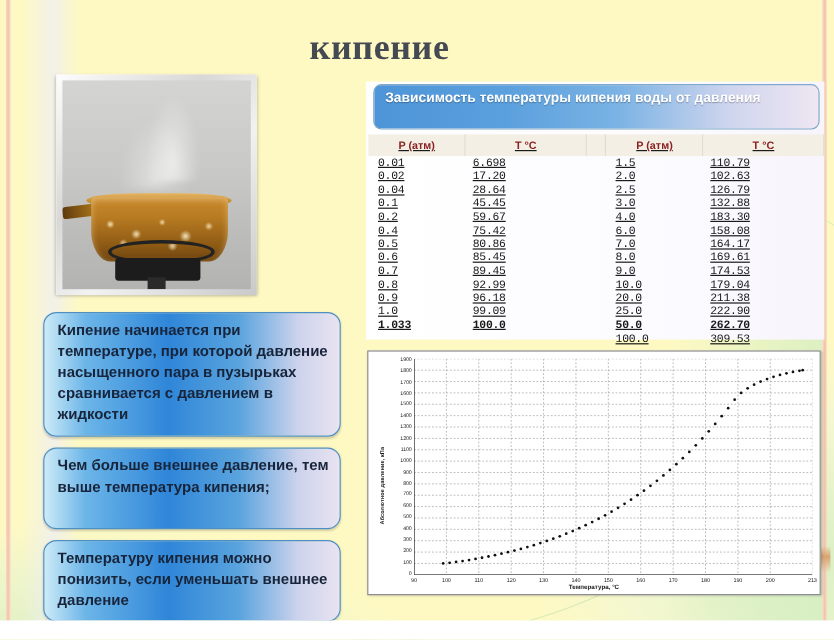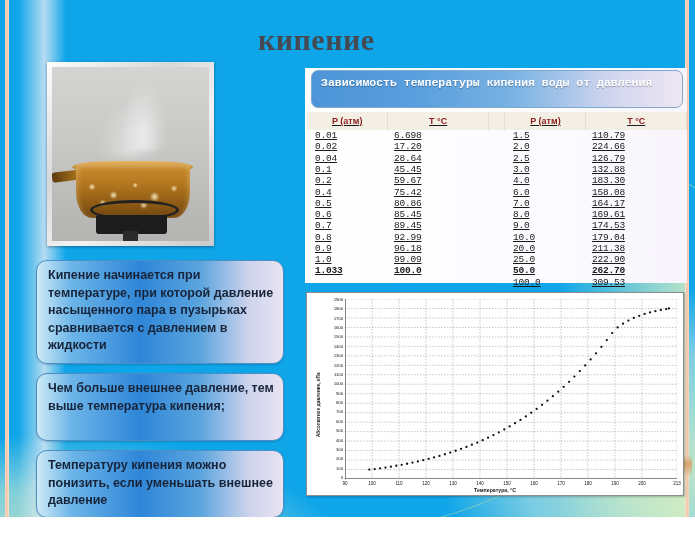--- a/index.html
+++ b/index.html
@@ -11,21 +11,21 @@
     width: 695px;
     height: 533px;
     overflow: hidden;
     font-family: "Liberation Sans", sans-serif;
   }
 
   #slide {
     position: relative;
     width: 695px;
     height: 533px;
-    background: #0ea5e9;
+    background: #fef9c3;
     overflow: hidden;
   }
 
   
   .bg-green-bottom {
     position: absolute;
     left: 0; bottom: 0;
     width: 695px; height: 300px;
     background:
       radial-gradient(ellipse 420px 200px at 8% 115%, rgba(206,234,186,0.95) 0%, rgba(222,241,208,0.55) 45%, rgba(255,255,255,0) 72%),
@@ -194,21 +194,20 @@
     box-sizing: border-box;
     border: 1px solid #7fa9c9;
     border-radius: 7px;
     background: linear-gradient(to right, #4d95d8 0%, #5ba0de 30%, #7bb3e4 55%, #cfd5ee 80%, #efe6f2 100%);
     color: #ffffff;
     font-size: 11.5px;
     font-weight: bold;
     line-height: 15px;
     padding: 4px 9px;
     text-shadow: 0 1px 1px rgba(0,0,0,0.3);
-    font-family: Liberation Mono, monospace;
   }
   #data-table {
     position: absolute;
     left: 307px; top: 112px;
     width: 380px;
     border-collapse: collapse;
     font-family: "Liberation Mono", monospace;
     font-size: 9.5px;
     color: #1a1a1a;
     text-decoration: underline;
@@ -368,21 +367,21 @@
           <td class="tcol">6.698</td>
           <td class="gap"></td>
           <td class="pcol">1.5</td>
           <td class="tcol">110.79</td>
         </tr>
         <tr>
           <td class="pcol">0.02</td>
           <td class="tcol">17.20</td>
           <td class="gap"></td>
           <td class="pcol">2.0</td>
-          <td class="tcol">224.66</td>
+          <td class="tcol">102.63</td>
         </tr>
         <tr>
           <td class="pcol">0.04</td>
           <td class="tcol">28.64</td>
           <td class="gap"></td>
           <td class="pcol">2.5</td>
           <td class="tcol">126.79</td>
         </tr>
         <tr>
           <td class="pcol">0.1</td>

